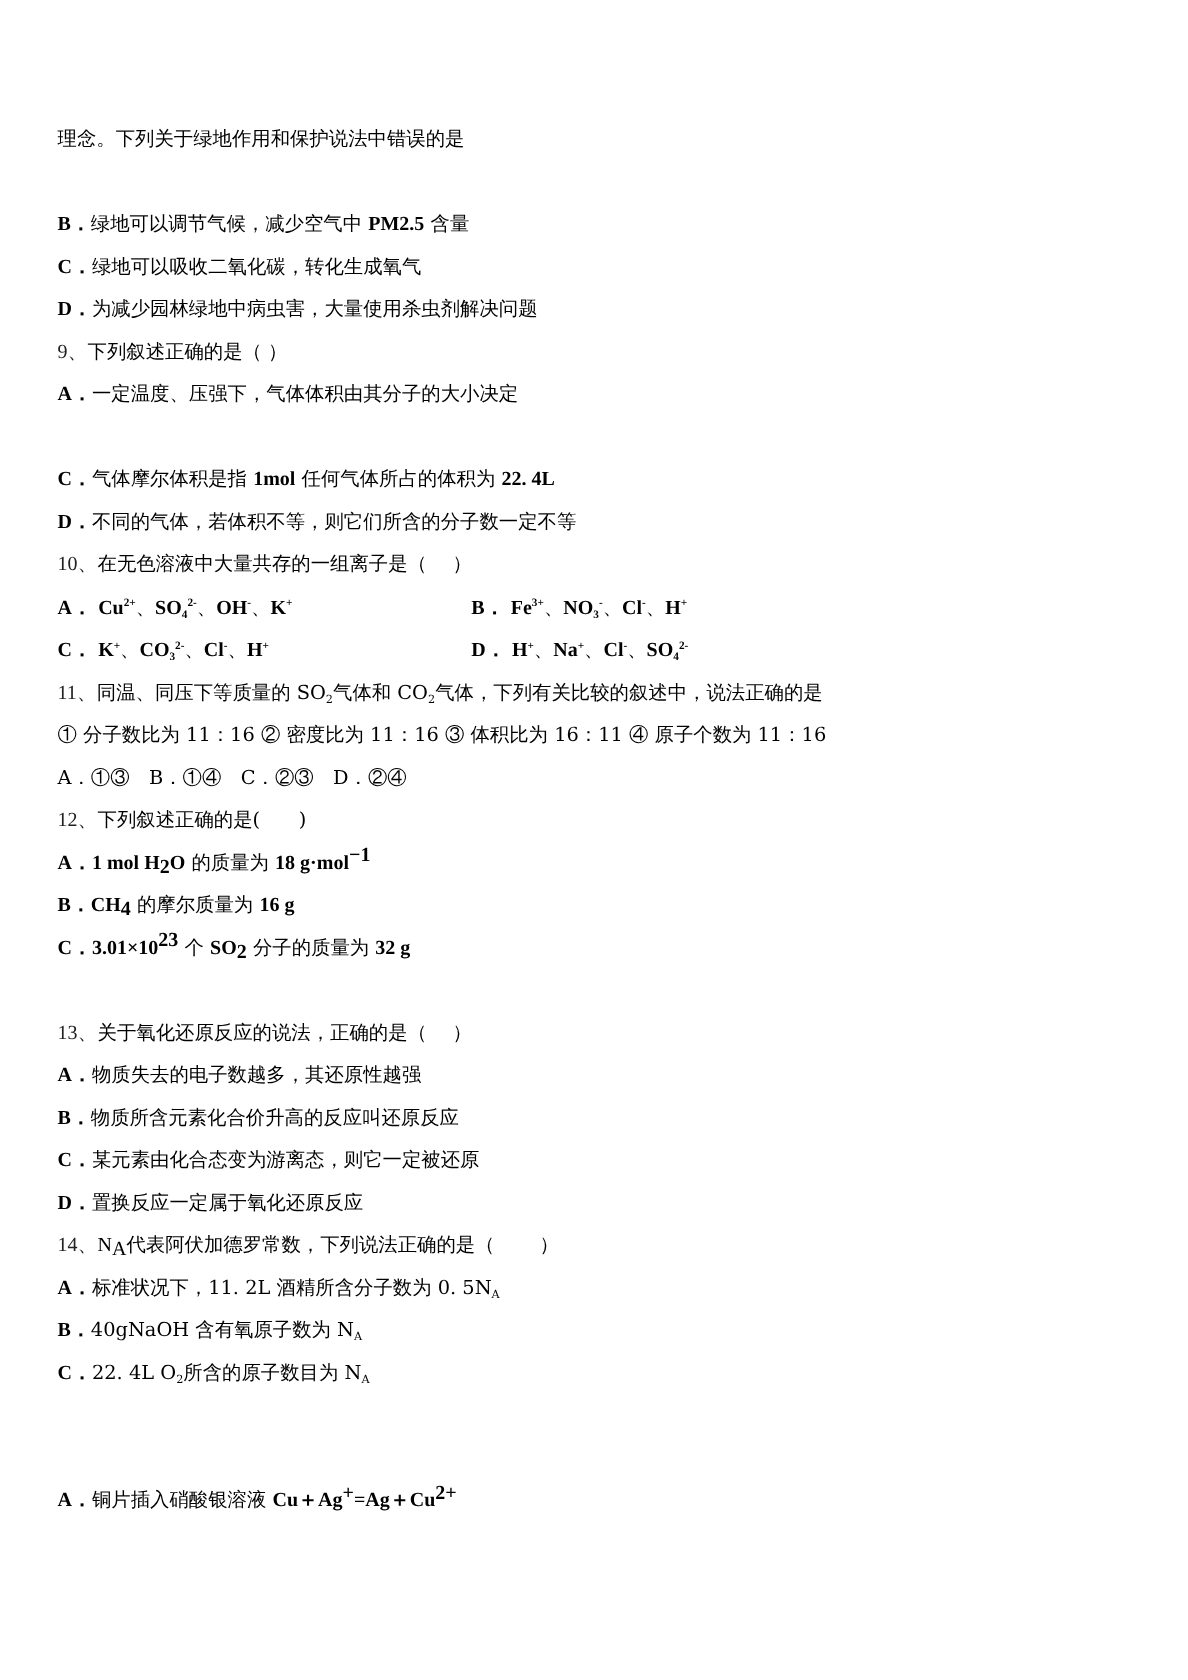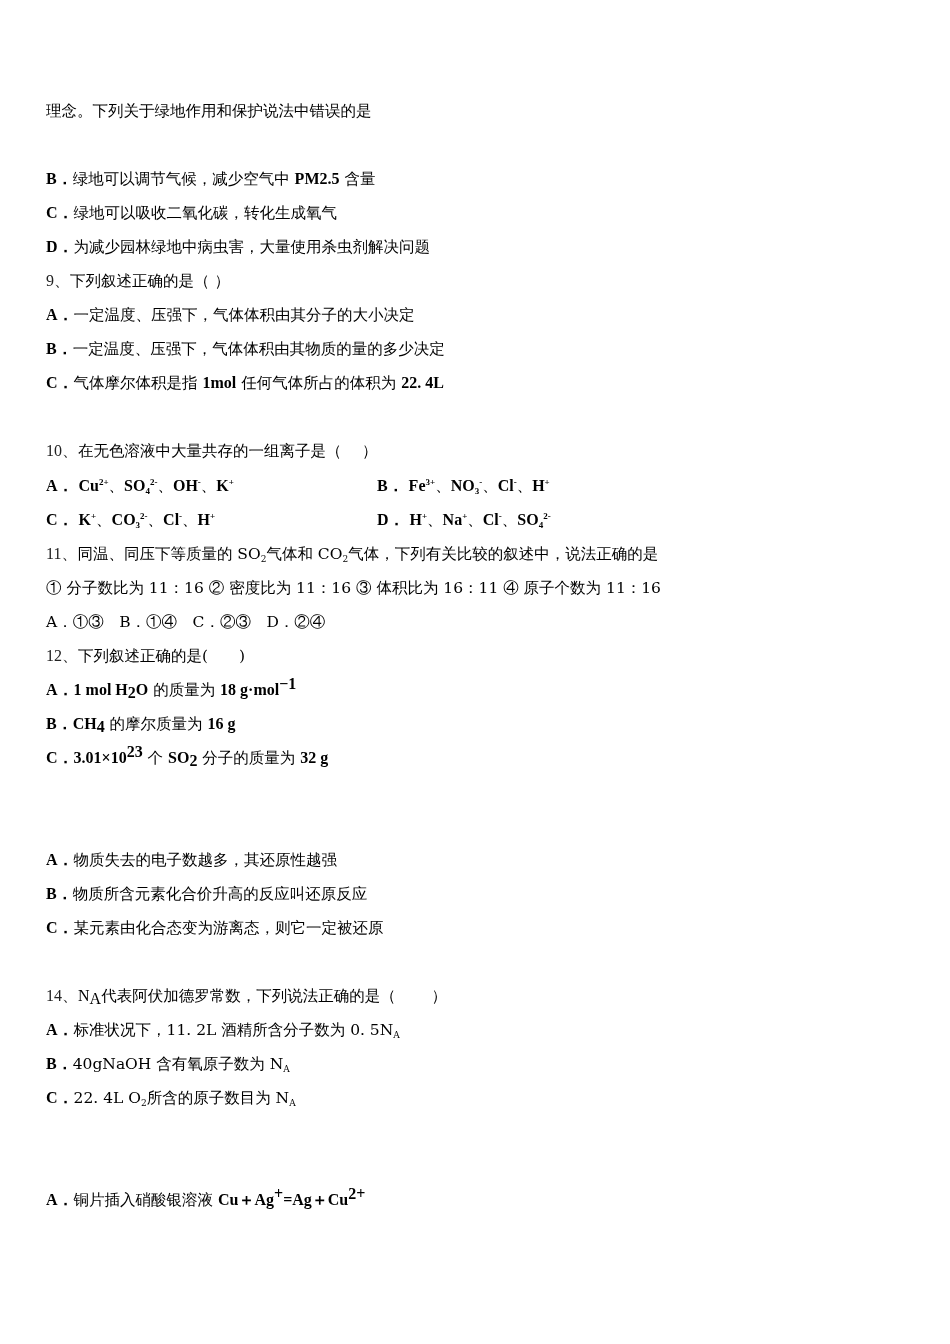--- a/index.html
+++ b/index.html
@@ -39,25 +39,25 @@
   <div class="line" style="top:236px">
     <span class="opt-letter">D．</span><span>为减少园林绿地中病虫害，大量使用杀虫剂解决问题</span>
   </div>
 
   <div class="line" style="top:270px">
     <span class="num">9、</span><span>下列叙述正确的是（ ）</span>
   </div>
   <div class="line" style="top:304px">
     <span class="opt-letter">A．</span><span>一定温度、压强下，气体体积由其分子的大小决定</span>
   </div>
-  <div class="line" style="top:338px">
-    <span class="opt-letter">B．</span><span>一定温度、压强下，气体体积由其物质的量的多少决定</span>
-  </div>
   <div class="line" style="top:372px">
     <span class="opt-letter">C．</span><span>气体摩尔体积是指 </span><span class="b">1mol</span><span> 任何气体所占的体积为 </span><span class="b">22. 4L</span>
+  </div>
+  <div class="line" style="top:406px">
+    <span class="opt-letter">D．</span><span>不同的气体，若体积不等，则它们所含的分子数一定不等</span>
   </div>
 
   <div class="line" style="top:440px">
     <span class="num">10、</span><span>在无色溶液中大量共存的一组离子是（　 ）</span>
   </div>
   <div class="line" style="top:475px">
     <span class="opt-letter">A．</span>
     <span class="b"><span>Cu</span><sup>2+</sup></span><span>、</span><span class="b"><span>SO</span><sub>4</sub><sup>2-</sup></span><span>、</span><span class="b"><span>OH</span><sup>-</sup></span><span>、</span><span class="b"><span>K</span><sup>+</sup></span>
   </div>
   <div class="line half2" style="top:475px">
@@ -89,28 +89,34 @@
   <div class="line" style="top:679px">
     <span class="opt-letter">A．</span><span class="b">1 mol H</span><sub class="b">2</sub><span class="b">O</span><span> 的质量为 </span><span class="b">18 g·mol</span><sup class="b">−1</sup>
   </div>
   <div class="line" style="top:713px">
     <span class="opt-letter">B．</span><span class="b">CH</span><sub class="b">4</sub><span> 的摩尔质量为 </span><span class="b">16 g</span>
   </div>
   <div class="line" style="top:747px">
     <span class="opt-letter">C．</span><span class="b">3.01×10</span><sup class="b">23</sup><span> 个 </span><span class="b">SO</span><sub class="b">2</sub><span> 分子的质量为 </span><span class="b">32 g</span>
   </div>
 
+  <div class="line" style="top:815px">
+    <span class="num">13、</span><span>关于氧化还原反应的说法，正确的是（　 ）</span>
+  </div>
   <div class="line" style="top:849px">
     <span class="opt-letter">A．</span><span>物质失去的电子数越多，其还原性越强</span>
   </div>
   <div class="line" style="top:883px">
     <span class="opt-letter">B．</span><span>物质所含元素化合价升高的反应叫还原反应</span>
   </div>
   <div class="line" style="top:917px">
     <span class="opt-letter">C．</span><span>某元素由化合态变为游离态，则它一定被还原</span>
+  </div>
+  <div class="line" style="top:951px">
+    <span class="opt-letter">D．</span><span>置换反应一定属于氧化还原反应</span>
   </div>
 
   <div class="line" style="top:985px">
     <span class="num">14、</span><span class="m">N</span><sub class="m">A</sub><span>代表阿伏加德罗常数，下列说法正确的是（　　 ）</span>
   </div>
   <div class="line" style="top:1019px">
     <span class="opt-letter">A．</span><span>标准状况下，11. 2L 酒精所含分子数为 0. 5N</span><sub>A</sub><span></span>
   </div>
   <div class="line" style="top:1053px">
     <span class="opt-letter">B．</span><span>40gNaOH 含有氧原子数为 N</span><sub>A</sub><span></span>

